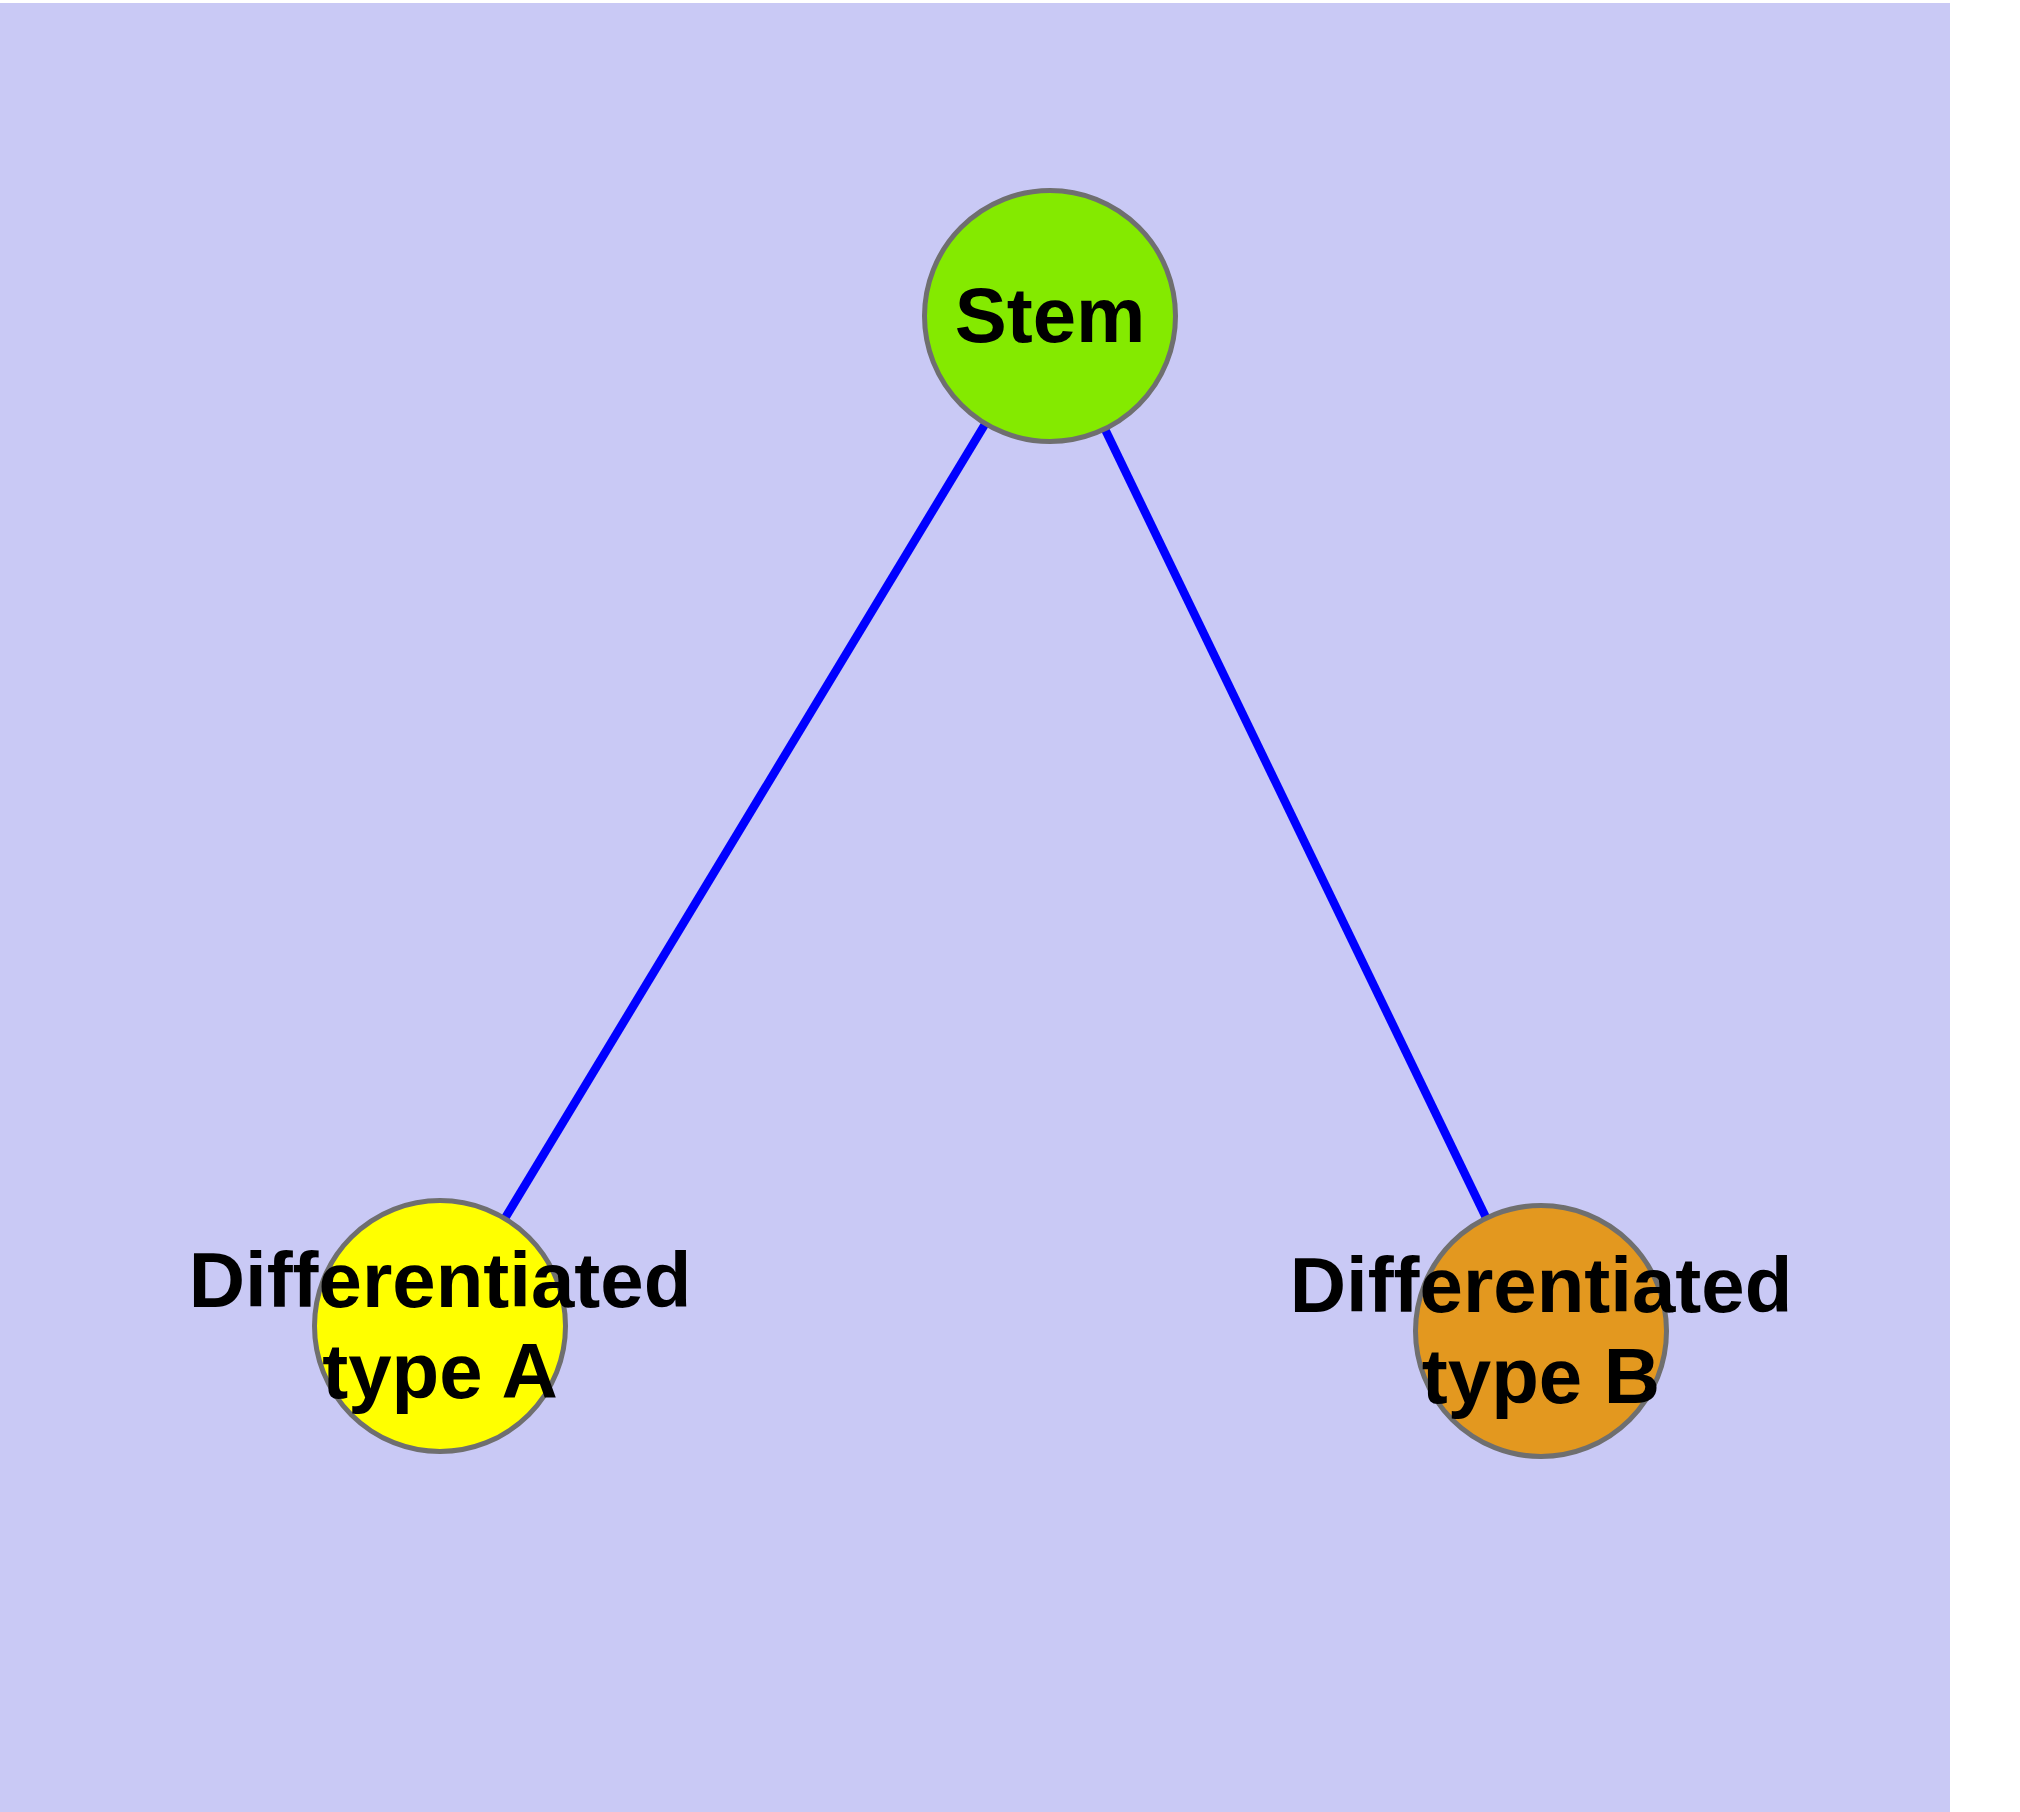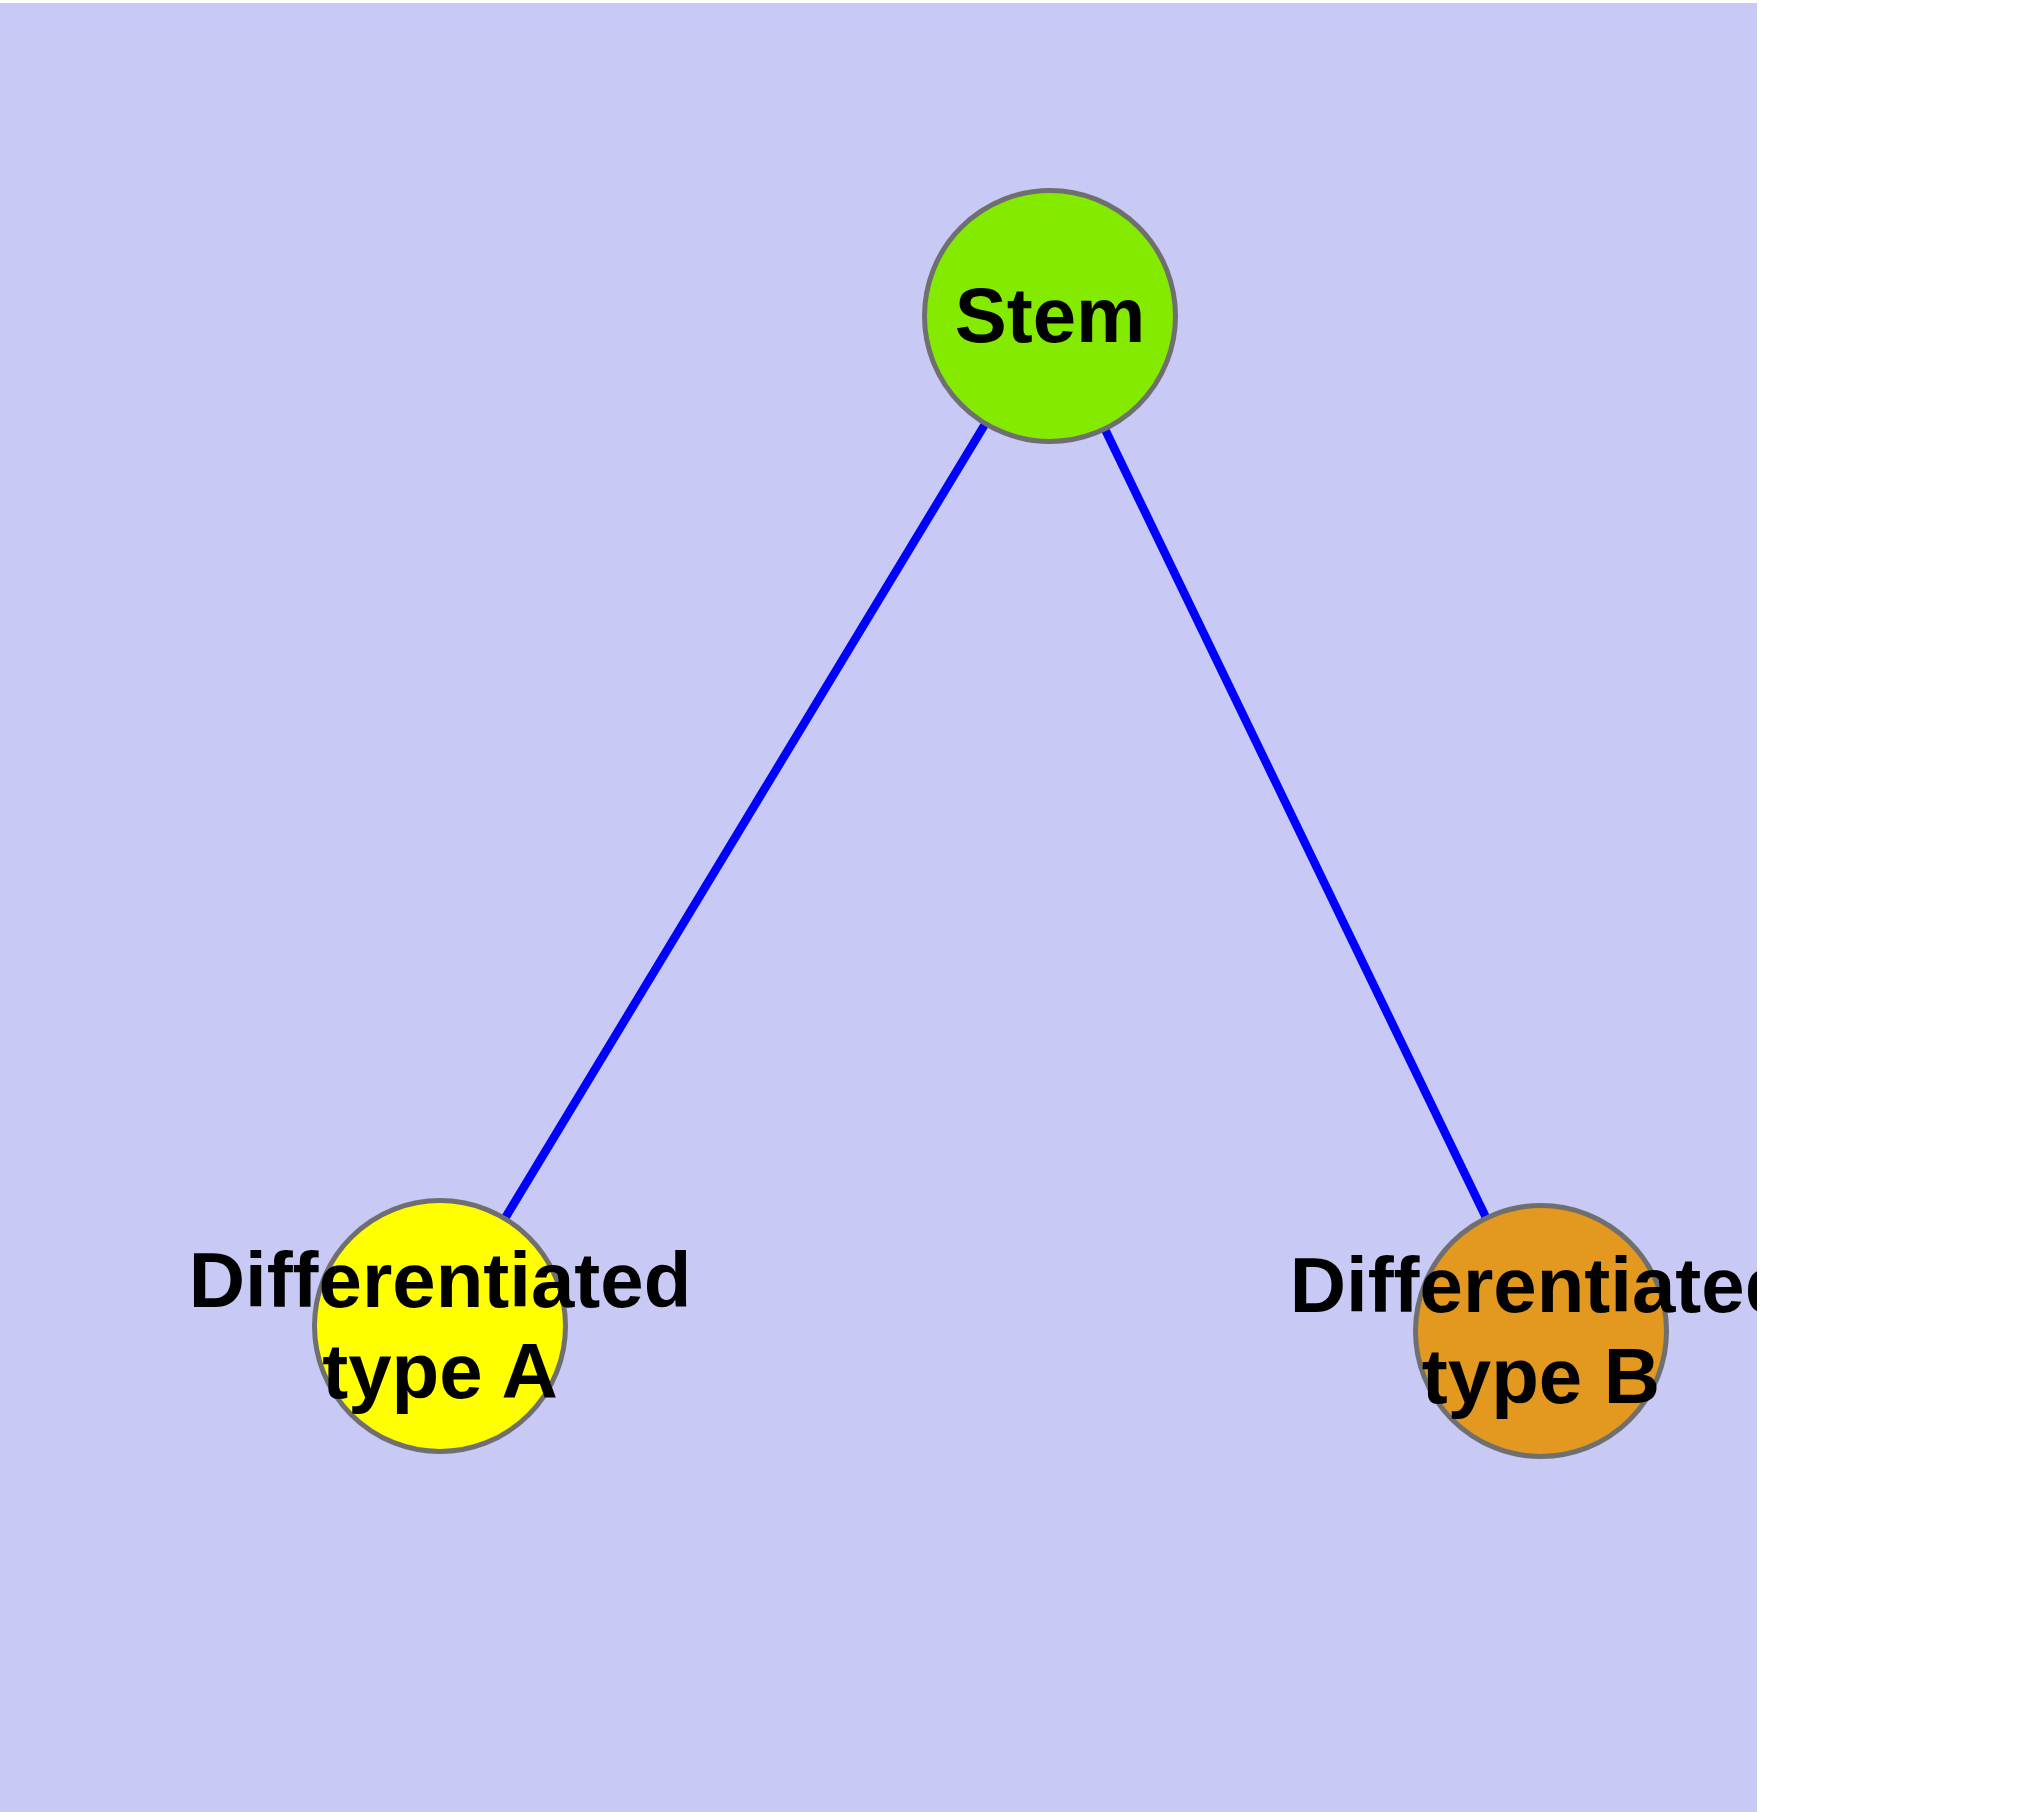--- a/index.html
+++ b/index.html
@@ -1,21 +1,21 @@
 <!DOCTYPE html>
 <html style="font-size:13.6px"><head>
 <meta charset="utf-8">
 <style>
   html, body {
     margin: 0;
     padding: 0;
   }
   .canvas {
     position: relative;
-    width: 1757px;
+    width: 1950px;
     height: 1812px;
     overflow: hidden;
     font-family: "Liberation Sans", sans-serif;
   }
   .top-strip {
     position: absolute;
     left: 0; top: 0;
     width: 100%;
     height: 2.5px;
     background: #ffffff;

